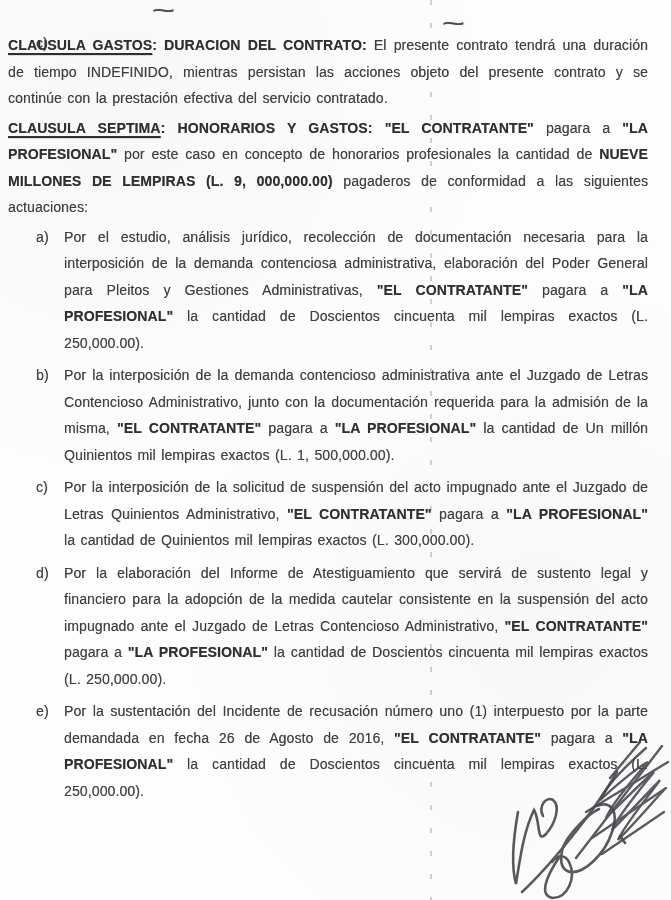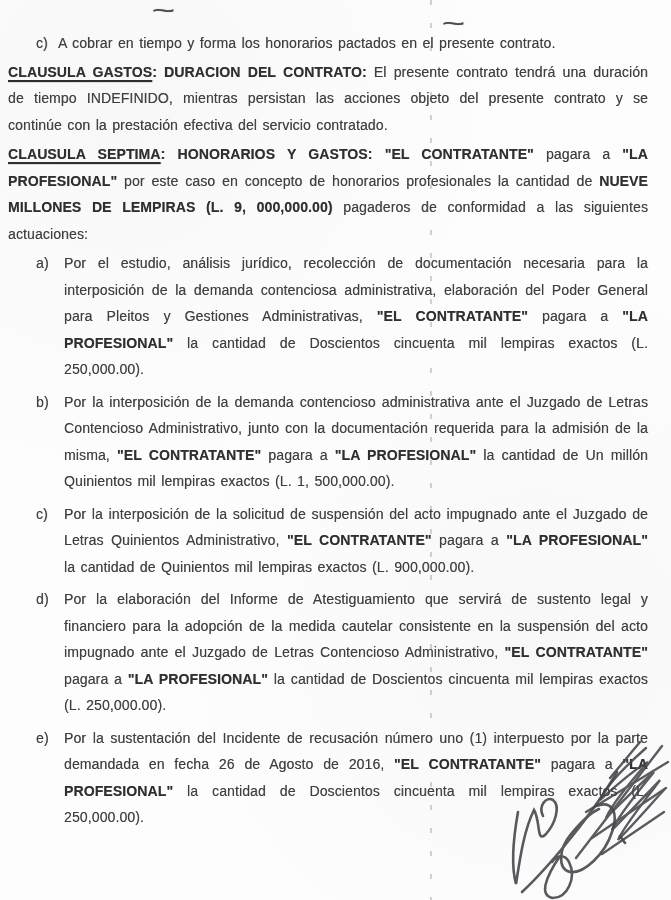--- a/index.html
+++ b/index.html
@@ -63,26 +63,26 @@
 </head>
 <body>
 
 <div class="paper">
   <div class="fold-line"></div>
 
   <span class="tilde t1">~</span>
   <span class="tilde t2">~</span>
 
   <div class="doc">
-      <div class="para item intro"><span class="marker">c)</span><span>A cobrar en tiempo y forma los honorarios pactados en el presente contrato.</span></div>
+      <div class="para item intro"><span class="marker">c)</span></div>
       <div class="para clause"><span class="bold underline">CLAUSULA GASTOS</span><span class="bold">: </span><span class="bold">DURACION DEL CONTRATO: </span><span>El presente contrato tendrá una duración de tiempo INDEFINIDO, mientras persistan las acciones objeto del presente contrato y se continúe con la prestación efectiva del servicio contratado.</span></div>
       <div class="para clause"><span class="bold underline">CLAUSULA SEPTIMA</span><span class="bold">: </span><span class="bold">HONORARIOS Y GASTOS: </span><span class="bold">"EL CONTRATANTE"</span><span> pagara a </span><span class="bold">"LA PROFESIONAL"</span><span> por este caso en concepto de honorarios profesionales la cantidad de </span><span class="bold">NUEVE MILLONES DE LEMPIRAS (L. 9, 000,000.00)</span><span> pagaderos de conformidad a las siguientes actuaciones:</span></div>
       <div class="para item"><span class="marker">a)</span><span>Por el estudio, análisis jurídico, recolección de documentación necesaria para la interposición de la demanda contenciosa administrativa, elaboración del Poder General para Pleitos y Gestiones Administrativas, </span><span class="bold">"EL CONTRATANTE"</span><span> pagara a </span><span class="bold">"LA PROFESIONAL"</span><span> la cantidad de Doscientos cincuenta mil lempiras exactos (L. 250,000.00).</span></div>
       <div class="para item"><span class="marker">b)</span><span>Por la interposición de la demanda contencioso administrativa ante el Juzgado de Letras Contencioso Administrativo, junto con la documentación requerida para la admisión de la misma, </span><span class="bold">"EL CONTRATANTE"</span><span> pagara a </span><span class="bold">"LA PROFESIONAL"</span><span> la cantidad de Un millón Quinientos mil lempiras exactos (L. 1, 500,000.00).</span></div>
-      <div class="para item"><span class="marker">c)</span><span>Por la interposición de la solicitud de suspensión del acto impugnado ante el Juzgado de Letras Quinientos Administrativo, </span><span class="bold">"EL CONTRATANTE"</span><span> pagara a </span><span class="bold">"LA PROFESIONAL"</span><span> la cantidad de Quinientos mil lempiras exactos (L. 900,000.00).</span></div>
+      <div class="para item"><span class="marker">c)</span><span>Por la interposición de la solicitud de suspensión del acto impugnado ante el Juzgado de Letras Quinientos Administrativo, </span><span class="bold">"EL CONTRATANTE"</span><span> pagara a </span><span class="bold">"LA PROFESIONAL"</span><span> la cantidad de Quinientos mil lempiras exactos (L. 300,000.00).</span></div>
       <div class="para item"><span class="marker">d)</span><span>Por la elaboración del Informe de Atestiguamiento que servirá de sustento legal y financiero para la adopción de la medida cautelar consistente en la suspensión del acto impugnado ante el Juzgado de Letras Contencioso Administrativo, </span><span class="bold">"EL CONTRATANTE"</span><span> pagara a </span><span class="bold">"LA PROFESIONAL"</span><span> la cantidad de Doscientos cincuenta mil lempiras exactos (L. 250,000.00).</span></div>
       <div class="para item"><span class="marker">e)</span><span>Por la sustentación del Incidente de recusación número uno (1) interpuesto por la parte demandada en fecha 26 de Agosto de 2016, </span><span class="bold">"EL CONTRATANTE"</span><span> pagara a </span><span class="bold">"LA PROFESIONAL"</span><span> la cantidad de Doscientos cincuenta mil lempiras exactos (L. 250,000.00).</span></div>
     </div>
 
   <svg class="sig-overlay" viewBox="0 0 671 900">
     <g stroke="#45454b" stroke-width="2.4" fill="none" stroke-linecap="round" opacity="0.88">
       <path d="M646 748 C 628 764 606 786 600 800 C 620 782 640 766 648 762 C 632 780 612 804 606 818 C 624 800 646 778 654 772 C 638 792 618 816 612 830 C 630 812 652 788 660 780 C 644 802 624 826 618 840 C 636 822 658 796 664 790"></path>
       <path d="M586 812 L 668 762"></path>
       <path d="M592 838 L 666 788"></path>
       <path d="M602 854 L 664 812"></path>

